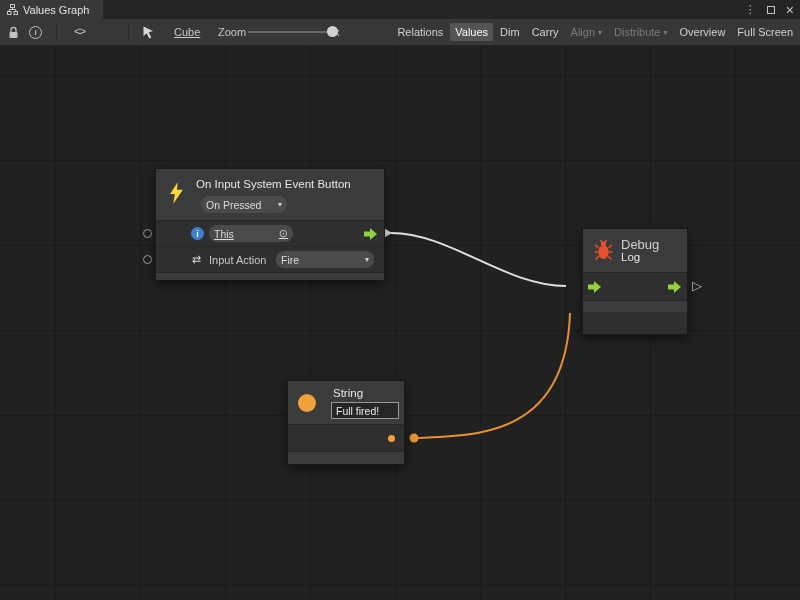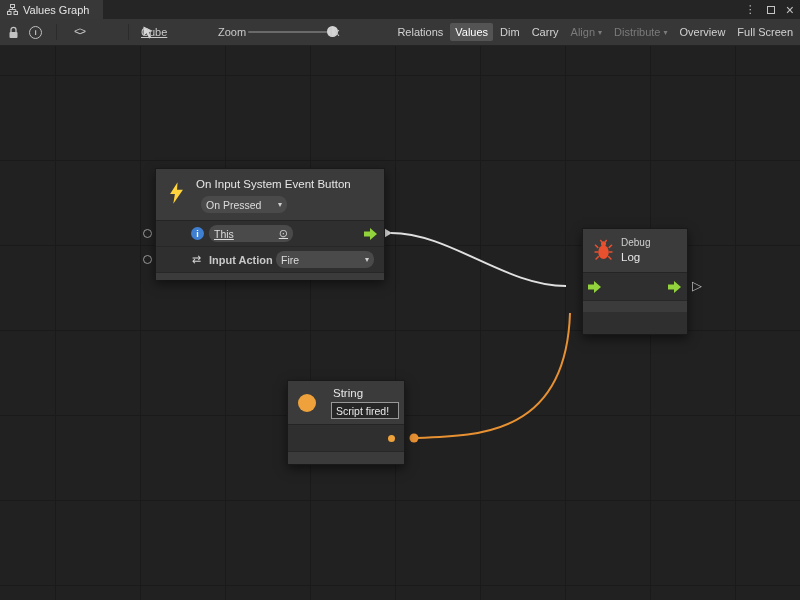--- a/index.html
+++ b/index.html
@@ -91,21 +91,21 @@
     <div class="tool" style="left:74px;">
       <span class="code-glyph">&lt;&gt;</span>
     </div>
     <div class="vsep" style="left:128px;"></div>
 
     <div class="tool" style="left:143px;">
       <svg width="11" height="13" viewBox="0 0 11 13">
         <path d="M0.5,0.5 L10,5 L5.8,6.3 L8.3,11.6 L6.2,12.6 L3.7,7.2 L0.5,10 Z" fill="#d8d8d8"></path>
       </svg>
     </div>
-    <div class="tool" style="left:141px;text-decoration:underline;">
+    <div class="tool" style="left:174px;text-decoration:underline;">
       <span>Cube</span>
     </div>
 
     <div class="tool" style="left:218px;">
       <span>Zoom</span>
     </div>
     <div class="abs" id="zoom-track"></div>
     <div class="abs" id="zoom-handle"></div>
     <div class="tool" style="left:328px;">
       <span>1x</span>
@@ -170,59 +170,59 @@
         <div class="ctl" style="left:53px;top:4px;width:84px;text-decoration:underline;">
           <span>This</span>
           <span class="picker">⊙</span>
         </div>
         <svg class="execport" style="right:6px;top:7px;" viewBox="0 0 14 12">
           <path d="M0,3.5 L6,3.5 L6,0 L13,6 L6,12 L6,8.5 L0,8.5 Z" fill="#92d23c"></path>
         </svg>
       </div>
       <div class="node-row" style="height:26px;">
         <span class="swap-icon" style="left:36px;top:7px;">⇄</span>
-        <span class="nlabel abs" style="left:53px;top:7px;font-weight:bold;">Input Action</span>
+        <span class="nlabel abs" style="left:53px;top:7px;">Input Action</span>
         <div class="ctl" style="left:120px;top:4px;width:98px;">
           <span>Fire</span>
           <span class="arrow">▾</span>
         </div>
       </div>
       <div class="node-footer" style="height:7px;"></div>
     </div>
 
     <div class="node" style="left:582px;top:182px;width:106px;height:107px;">
       <div class="node-header" style="height:44px;">
         <svg class="abs" style="left:11px;top:10px;" width="19" height="22" viewBox="0 0 18 20">
           <g stroke-width="1.4" fill="none" stroke="#e8502e">
             <path d="M4,8 L1,5 M4,12 L0.5,12 M4.5,16 L1.5,19 M14,8 L17,5 M14,12 L17.5,12 M13.5,16 L16.5,19 M7.5,2.5 L6,0.5 M10.5,2.5 L12,0.5"></path>
           </g>
           <circle cx="9" cy="4" r="2.4" fill="#e8502e"></circle>
           <ellipse cx="9" cy="12" rx="5" ry="6.5" fill="#e8502e"></ellipse>
         </svg>
-        <div class="abs" style="left:38px;top:8px;color:#cfcfcf;font-size:10px;">Debug</div>
+        <div class="abs" style="left:38px;top:8px;color:#cfcfcf;font-size:13px;">Debug</div>
         <div class="ntext abs" style="left:38px;top:22px;">Log</div>
       </div>
       <div class="node-row" style="height:28px;">
         <svg class="execport" style="left:5px;top:8px;" viewBox="0 0 14 12">
           <path d="M0,3.5 L6,3.5 L6,0 L13,6 L6,12 L6,8.5 L0,8.5 Z" fill="#92d23c"></path>
         </svg>
         <svg class="execport" style="right:5px;top:8px;" viewBox="0 0 14 12">
           <path d="M0,3.5 L6,3.5 L6,0 L13,6 L6,12 L6,8.5 L0,8.5 Z" fill="#92d23c"></path>
         </svg>
       </div>
       <div class="node-footer" style="height:11px;"></div>
     </div>
     <span class="hollow-tri" style="left:692px;top:233px;">▷</span>
 
     <div class="node" style="left:287px;top:334px;width:118px;height:85px;">
       <div class="node-header" style="height:44px;">
         <span class="string-icon" style="left:10px;top:13px;"></span>
         <div class="ntext abs" style="left:45px;top:6px;">String</div>
         <div class="strfield" style="left:43px;top:21px;width:68px;height:17px;">
-          <span>Script fired!</span>
+          <span>Full fired!</span>
         </div>
       </div>
       <div class="node-row" style="height:27px;">
         <span class="dot-port orange" style="right:9px;top:10px;"></span>
       </div>
       <div class="node-footer" style="height:12px;"></div>
     </div>
 
   </div>
 </div>

